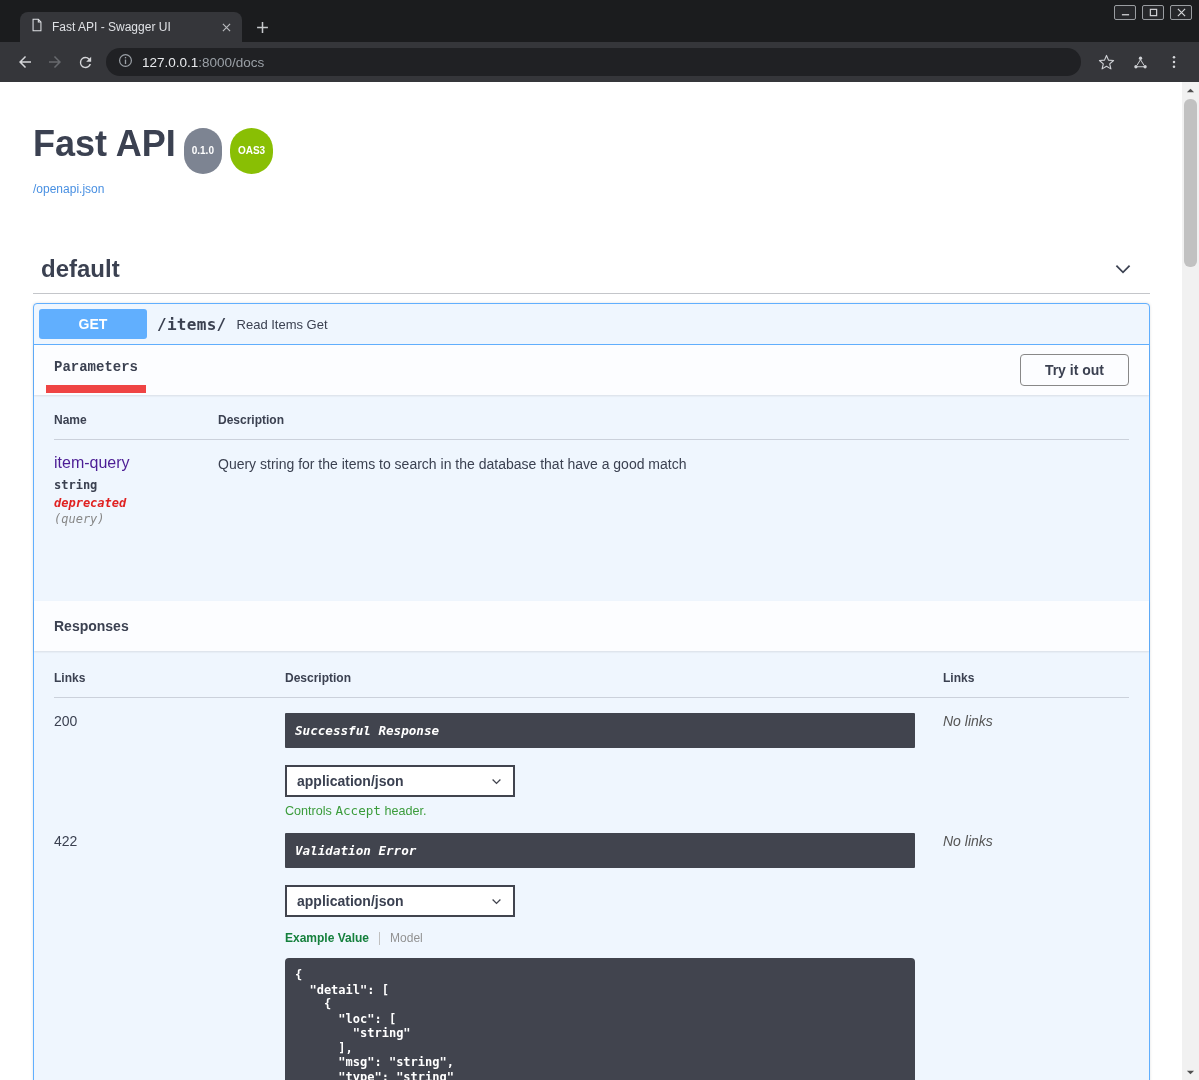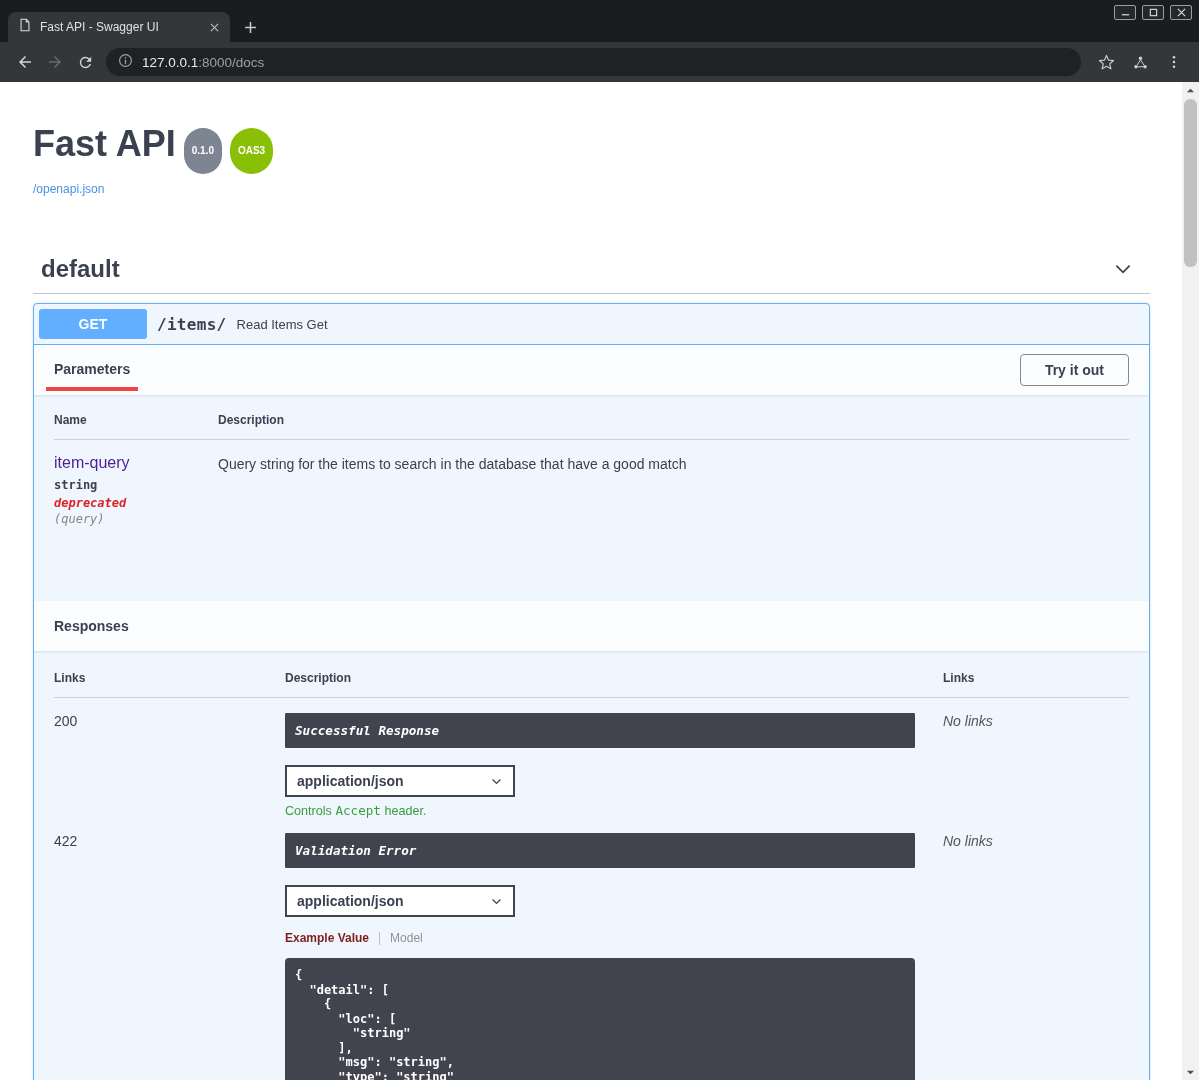--- a/index.html
+++ b/index.html
@@ -3,21 +3,21 @@
 <meta charset="utf-8">
 <style>
   * { margin:0; padding:0; box-sizing:border-box; }
   html,body { width:1199px; height:1080px; overflow:hidden; background:#1b1c1e; font-family:"Liberation Sans", sans-serif; }
 
   
   .titlebar { position:relative; height:42px; background:#1b1c1e; }
   .window-controls { position:absolute; top:5px; right:7px; display:flex; gap:6px; }
   .wc-btn { width:22px; height:15px; border:1px solid #9a9da1; border-radius:2px; background:#26272a; display:flex; align-items:center; justify-content:center; cursor:default; }
   .wc-btn svg { display:block; }
-  .tab-strip { position:absolute; left:8px; bottom:0; display:flex; align-items:flex-end; }
+  .tab-strip { position:absolute; left:20px; bottom:0; display:flex; align-items:flex-end; }
   .tab { width:222px; height:30px; background:#35363a; border-radius:8px 8px 0 0; display:flex; align-items:center; padding:0 8px 0 10px; gap:8px; }
   .tab-title { flex:1; font-size:12px; color:#dfe1e5; white-space:nowrap; overflow:hidden; }
   .tab-close { width:16px; height:16px; display:flex; align-items:center; justify-content:center; border-radius:8px; }
   .new-tab { width:28px; height:28px; margin:0 0 1px 6px; display:flex; align-items:center; justify-content:center; color:#c7c9cc; font-size:18px; }
 
   .toolbar { height:40px; background:#35363a; display:flex; align-items:center; padding:0 10px; }
   .nav-btn { width:30px; height:30px; display:flex; align-items:center; justify-content:center; border-radius:15px; flex:0 0 auto; }
   .url-pill { flex:1; height:28px; margin:0 10px 0 6px; background:#202124; border-radius:14px; display:flex; align-items:center; padding:0 12px; gap:9px; min-width:0; }
   .url-text { font-size:13.5px; white-space:nowrap; overflow:hidden; }
   .url-host { color:#e8eaed; }
@@ -48,21 +48,21 @@
 
   
   .opblock { margin-top:9px; border:1px solid #61affe; border-radius:4px; background:#eff6fe; box-shadow:0 0 3px rgba(0,0,0,.12); }
   .opblock-summary { display:flex; align-items:center; padding:5px; gap:10px; border-bottom:1px solid #61affe; cursor:pointer; }
   .method-badge { width:108px; text-align:center; background:#61affe; color:#fff; font-weight:bold; font-size:14px; border-radius:3px; padding:7px 0; }
   .op-path { font-family:"DejaVu Sans Mono", monospace; font-size:16px; font-weight:bold; color:#3b4151; letter-spacing:.3px; }
   .op-summary { font-size:13px; color:#3b4151; }
 
   .section-header { min-height:50px; background:rgba(255,255,255,.8); box-shadow:0 1px 2px rgba(0,0,0,.1); display:flex; align-items:center; justify-content:space-between; padding:8px 20px; }
   .section-title { font-size:14px; font-weight:bold; color:#3b4151; }
-  .tab-underlined { border-bottom:4px solid #ef4444; padding:0 8px 10px; margin-left:-8px; margin-bottom:-12px; }
+  .tab-underlined { border-bottom:8px solid #ef4444; padding:0 8px 10px; margin-left:-8px; margin-bottom:-12px;font-family:Liberation Mono, monospace; }
   .tryout-btn { background:transparent; border:1px solid #888; border-radius:4px; color:#3b4151; font-weight:bold; font-size:14px; padding:7px 24px; font-family:"Liberation Sans", sans-serif; cursor:pointer; }
 
   .params-area { padding:18px 20px 75px; }
   .thead { display:flex; font-size:12px; font-weight:bold; color:#3b4151; padding-bottom:12px; border-bottom:1px solid rgba(59,65,81,.2); }
   .col-name { width:164px; flex:0 0 164px; }
   .param-row { display:flex; padding-top:14px; }
   .p-name { font-size:16px; color:#4c1d95; }
   .p-type { margin-top:6px; font-family:"DejaVu Sans Mono", monospace; font-size:12px; font-weight:bold; color:#3b4151; }
   .p-deprecated { margin-top:4px; font-family:"DejaVu Sans Mono", monospace; font-size:12px; font-weight:bold; font-style:italic; color:#e02020; }
   .p-in { margin-top:2px; font-family:"DejaVu Sans Mono", monospace; font-size:12px; font-style:italic; color:#888; }
@@ -73,21 +73,21 @@
   .col-desc { flex:1; padding-right:28px; min-width:0; }
   .col-links { width:186px; flex:0 0 186px; }
   .resp-row { display:flex; padding-top:15px; }
   .r-code { font-size:14px; color:#3b4151; }
   .r-links { font-size:14px; font-style:italic; color:#555; }
   .dark-block { background:#41444e; border-radius:1px; padding:10px; color:#fff; font-family:"DejaVu Sans Mono", monospace; font-size:12.6px; font-weight:bold; font-style:italic; }
   .media-select { margin-top:17px; width:230px; height:32px; background:#fff; border:2px solid #41444e; border-radius:0; display:flex; align-items:center; justify-content:space-between; padding:0 10px; font-size:14px; font-weight:bold; color:#3b4151; cursor:pointer; }
   .controls-note { margin-top:6px; font-size:12.6px; color:#3b9c3b; }
   .controls-note .mono { font-family:"DejaVu Sans Mono", monospace; }
   .model-tabs { margin-top:14px; display:flex; align-items:center; gap:10px; }
-  .mt-active { font-size:12px; font-weight:bold; color:#7f1d1d; cursor:pointer; }
+  .mt-active { font-size:12px; font-weight:bold; color:#15803d; cursor:pointer; }
   .mt-divider { width:1px; height:13px; background:#c0c0c0; }
   .mt-inactive { font-size:12px; color:#929292; cursor:pointer; }
   .code-block { margin-top:13px; background:#41444e; border-radius:4px; padding:10px; color:#fff; font-family:"DejaVu Sans Mono", monospace; font-size:12px; font-weight:bold; line-height:14.5px; white-space:pre; overflow:hidden; }
 </style>
 </head>
 <body>
 
 <div>
 
   <div class="titlebar">

